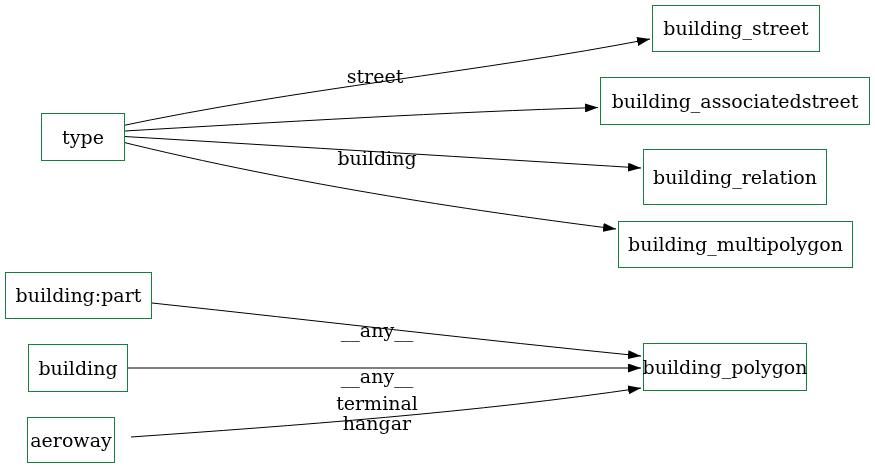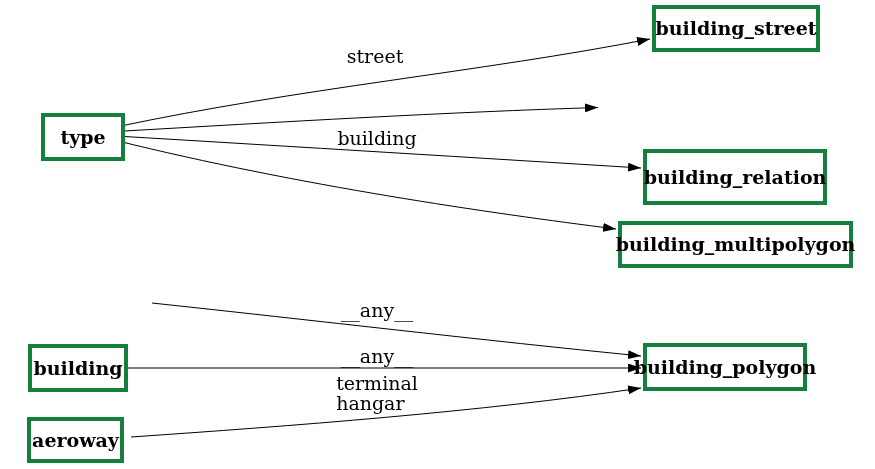--- a/index.html
+++ b/index.html
@@ -19,37 +19,38 @@
   .edges-layer {
     position: absolute;
     left: 0;
     top: 0;
     width: 875px;
     height: 469px;
   }
   .node {
     position: absolute;
     box-sizing: border-box;
-    border: 4px solid #15803d;
+    border: 1px solid #15803d;
     background: #ffffff;
     display: flex;
     align-items: center;
     justify-content: center;
     font-size: 19px;
     line-height: 1;
     white-space: nowrap;
-    font-weight: bold;
   }
   .edge-label {
     position: absolute;
     transform: translate(-50%, -50%);
     font-size: 19px;
     line-height: 19.5px;
     white-space: nowrap;
+    text-align: center;
     background: transparent;
+    margin-top: 20px;
   }
 </style>
 </head>
 <body>
 
 <div class="stage">
 
   <svg class="edges-layer" width="875" height="469" viewBox="0 0 875 469" xmlns="http://www.w3.org/2000/svg">
     <defs>
       <marker id="arrow" viewBox="0 0 13 9" refX="13" refY="4.5" markerWidth="13" markerHeight="9" markerUnits="userSpaceOnUse" orient="auto">
@@ -61,29 +62,35 @@
     <path d="M116,136 C300,147 480,158 641,168" fill="none" stroke="#000000" stroke-width="1" marker-end="url(#arrow)"></path>
     <path d="M116,140.5 C300,186 490,213 616,229" fill="none" stroke="#000000" stroke-width="1" marker-end="url(#arrow)"></path>
     <path d="M152,303 C320,321 480,340 641,356" fill="none" stroke="#000000" stroke-width="1" marker-end="url(#arrow)"></path>
     <path d="M128,368 L641,368" fill="none" stroke="#000000" stroke-width="1" marker-end="url(#arrow)"></path>
     <path d="M131,437 C290,426 480,412 641,388" fill="none" stroke="#000000" stroke-width="1" marker-end="url(#arrow)"></path>
   </svg>
 
   <div class="node" style="left:41px; top:113px; width:84px; height:48px">
     <span>type</span>
   </div>
+  <div class="node" style="left:5px; top:272px; width:147px; height:47px">
+    <span>building:part</span>
+  </div>
   <div class="node" style="left:28px; top:344px; width:100px; height:48px">
     <span>building</span>
   </div>
-  <div class="node" style="left:27px; top:417px; width:97px; height:46px">
+  <div class="node" style="left:27px; top:417px; width:88px; height:46px">
     <span>aeroway</span>
   </div>
 
   <div class="node" style="left:652px; top:5px; width:168px; height:47px">
     <span>building_street</span>
+  </div>
+  <div class="node" style="left:600px; top:77px; width:270px; height:48px">
+    <span>building_associatedstreet</span>
   </div>
   <div class="node" style="left:643px; top:149px; width:184px; height:56px">
     <span>building_relation</span>
   </div>
   <div class="node" style="left:618px; top:221px; width:235px; height:47px">
     <span>building_multipolygon</span>
   </div>
   <div class="node" style="left:643px; top:343px; width:164px; height:48px">
     <span>building_polygon</span>
   </div>

